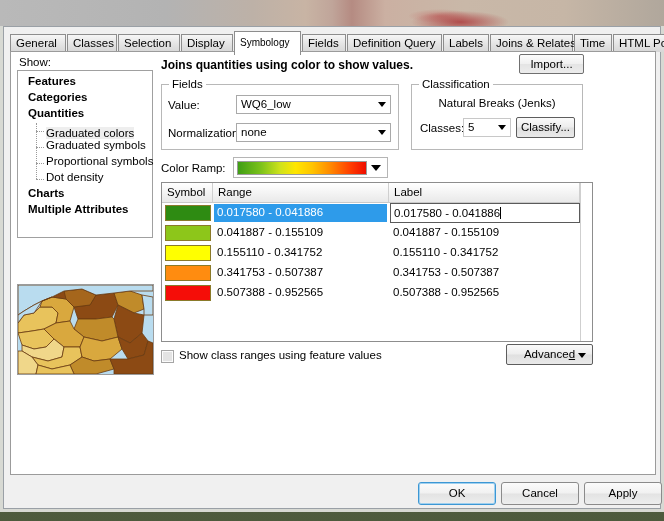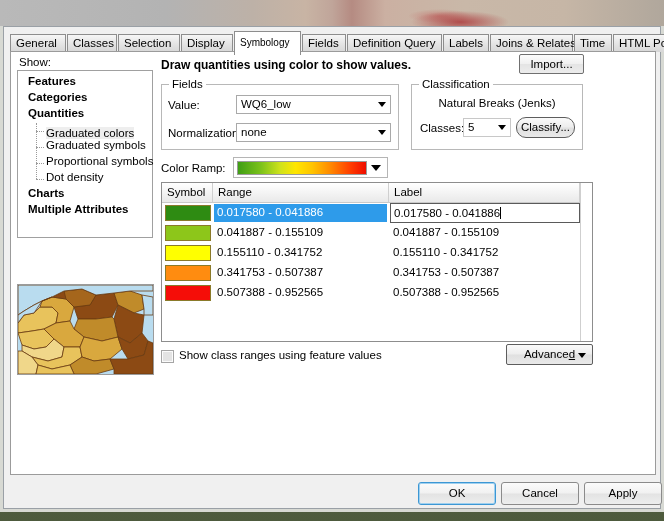--- a/index.html
+++ b/index.html
@@ -184,21 +184,21 @@
   .combo.flat { border:1px solid #c8c8c8; }
 
   #natural-breaks {
     position:absolute; left:400px; top:45px; width:172px;
     text-align:center; font-size:11.5px;
   }
   #classes-label { position:absolute; left:409px; top:70px; font-size:11.5px; }
   #classes-combo { left:452px; top:66px; width:48px; }
   #classify-btn {
     position:absolute; left:505px; top:65px; width:59px; height:21px;
-    border:1px solid #5d5d5d; border-radius:10px;
+    border:1px solid #5d5d5d; border-radius:2px;
     background: linear-gradient(180deg,#fafafa,#ededed 48%,#e0e0e0 52%,#e9e9e9);
     font-size:11.5px; text-align:center; line-height:19px; cursor:pointer;
   }
 
   #ramp-label { position:absolute; left:150px; top:110px; font-size:11.5px; }
   #ramp-combo {
     position:absolute; left:222px; top:105px; width:155px; height:21px;
     border:1px solid #b5b5b5; background:#fff; cursor:pointer;
   }
   #ramp-swatch {
@@ -364,21 +364,21 @@
               <path d="M110,74 L126,70 L130,56 L135,58 L135,89 L96,89 L96,84 L92,74 Z" fill="#8c4a14"></path>
               <path d="M0,66 L4,66 L14,72 L20,80 L18,89 L0,89 Z" fill="#f0d78a"></path>
               <path d="M18,89 L20,80 L34,84 L52,80 L56,89 Z" fill="#e8c35c"></path>
               <path d="M46,6 L64,4 L78,10 L72,20 L56,22 L48,14 Z" fill="#a5661c"></path>
               <path d="M0,0 L135,0 L135,6 L112,6 L96,8 L78,10 L64,4 L46,6 L34,12 L24,16 L16,20 L6,26 L0,30 Z" fill="#b9dcef"></path>
               <path d="M0,30 L6,26 L16,20 L24,16 L34,12 L24,16 L16,28 L6,30 L0,38 Z" fill="#b9dcef"></path>
             </g>
           </svg>
         </div>
 
-        <div id="headline">Draw quantities using color to show values.</div>
+        <div id="headline">Joins quantities using color to show values.</div>
         <div id="import-btn">Import...</div>
 
         <div class="groupbox" id="fields-group">
           <span class="group-title">Fields</span>
           <span class="fld-label" style="left:6px; top:14px;text-align:center;">Value:</span>
           <div class="combo" style="left:74px; top:10px; width:155px;">
             <span>WQ6_low</span>
             <span class="arrow"></span>
           </div>
           <span class="fld-label" style="left:6px; top:42px;">Normalization:</span>

